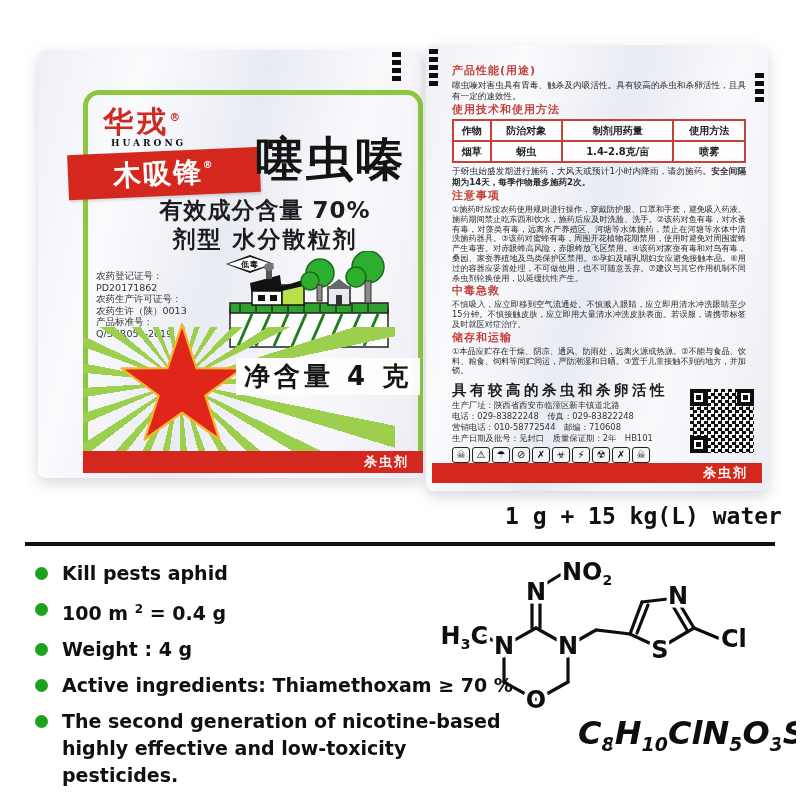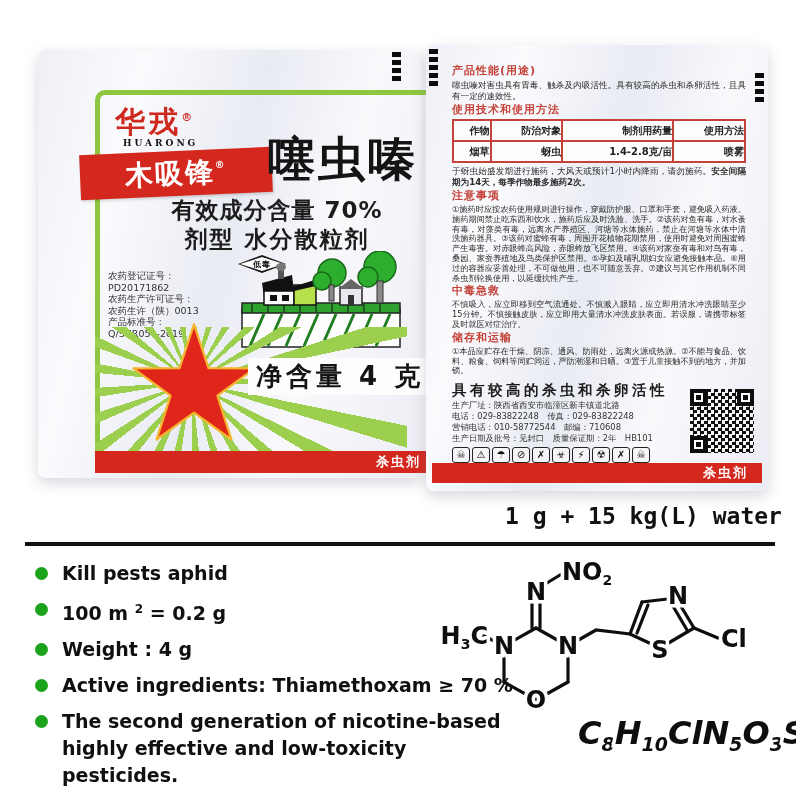--- a/index.html
+++ b/index.html
@@ -14,22 +14,22 @@
   .front { left:38px; top:50px; width:383px; height:428px; }
   .backp { left:426px; top:45px; width:342px; height:446px; }
 
   .marks { position:absolute; display:flex; flex-direction:column; gap:3px; }
   .marks i { display:block; width:9px; height:5px; background:#0c0c0c; }
   .marks-front { left:354px; top:2px; }
   .marks-back-l { left:3px; top:4px; }
   .marks-back-r { right:4px; top:28px; }
 
   
-  .green-frame { position:absolute; left:57px; top:40px; width:340px; height:382px;
-                 border:5px solid #8dc63f; border-radius:10px; }
+  .green-frame { position:absolute; left:45px; top:40px; width:340px; height:382px;
+                 border:5px solid #8dc63f; border-radius:16px; }
   .brand { position:absolute; left:12px; top:8px; text-align:center; }
   .brand-cn { font-family:"DejaVu Serif","Liberation Serif",serif; font-size:30px; font-weight:bold;
               color:#cf2a20; letter-spacing:3px; line-height:30px; }
   .brand-cn sup { font-size:11px; color:#cf2a20; }
   .brand-en { font-family:"DejaVu Serif","Liberation Serif",serif; font-size:9px; font-weight:bold;
               color:#111; letter-spacing:3px; margin-top:1px;margin-left:11px; }
   .red-tag { position:absolute; left:-20px; top:56px; width:192px; height:45px; background:#d4281e;
              transform:rotate(-2.5deg); display:flex; align-items:center; justify-content:center;
              color:#fff; font-size:28px; font-weight:bold; letter-spacing:2px; box-shadow:1px 2px 3px rgba(0,0,0,.15); }
   .red-tag sup { font-size:10px; margin-top:-14px; }
@@ -55,21 +55,21 @@
   .strip { position:absolute; background:#d4281e; display:flex; align-items:center; justify-content:flex-end; }
   .front-strip { left:-5px; right:-5px; top:356px; height:22px; }
   .strip span { color:#fff; font-size:13px; font-weight:bold; letter-spacing:2px; margin-right:14px; }
 
   
   .back-content { position:absolute; left:26px; top:18px; width:294px; }
   .bh { font-size:11px; font-weight:bold; color:#c4423a; margin-bottom:2px; letter-spacing:1px; }
   .bt { font-size:8.6px; line-height:11px; color:#2b2b2b; text-align:justify; }
   .bt.small { font-size:8.2px; line-height:9.8px; }
   .utable { width:100%; border-collapse:collapse; margin:2px 0 3px 0; }
-  .utable th,.utable td { border:2px solid #c4423a; text-align:right; font-size:10px; color:#222;
+  .utable th,.utable td { border:2px solid #c4423a; text-align:center; font-size:10px; color:#222;
                           height:21px; font-weight:600; background:#fdfdfe; }
   .company { font-size:14.5px; font-weight:bold; color:#1d1d1d; letter-spacing:3.5px; margin-top:5px; white-space:nowrap; }
   .cinfo { font-size:8.4px; line-height:10.8px; color:#333; width:236px; }
   .picto-row { display:flex; gap:2px; margin-top:4px; }
   .picto { width:18px; height:16px; border:1.5px solid #222; border-radius:3px; background:#f6f6f8;
            font-size:10px; line-height:13px; text-align:center; color:#111; }
   .qr { position:absolute; right:14px; bottom:38px; width:64px; height:64px;
         background:repeating-conic-gradient(#111 0% 25%, #f5f5f5 0% 50%) 0 0/7px 7px; }
   .qr span { position:absolute; width:17px; height:17px; border:4px solid #0c0c0c; background:#fff; }
   .qr span::after { content:""; position:absolute; left:2px; top:2px; width:5px; height:5px; background:#0c0c0c; }
@@ -286,21 +286,21 @@
   <div class="cap-right">1 g + 15 kg(L) water</div>
   <div class="divider"></div>
 
   <div class="info-list">
     <div class="info-item">
       <span class="bullet"></span>
       <span class="itext">Kill pests aphid</span>
     </div>
     <div class="info-item">
       <span class="bullet"></span>
-      <span class="itext"><span>100 m </span><sup>2</sup><span> = 0.2 g</span></span>
+      <span class="itext"><span>100 m </span><sup>2</sup><span> = 0.4 g</span></span>
     </div>
     <div class="info-item">
       <span class="bullet"></span>
       <span class="itext">Weight : 4 g</span>
     </div>
     <div class="info-item">
       <span class="bullet"></span>
       <span class="itext">Active ingredients: Thiamethoxam ≥ 70 %</span>
     </div>
     <div class="info-item">

